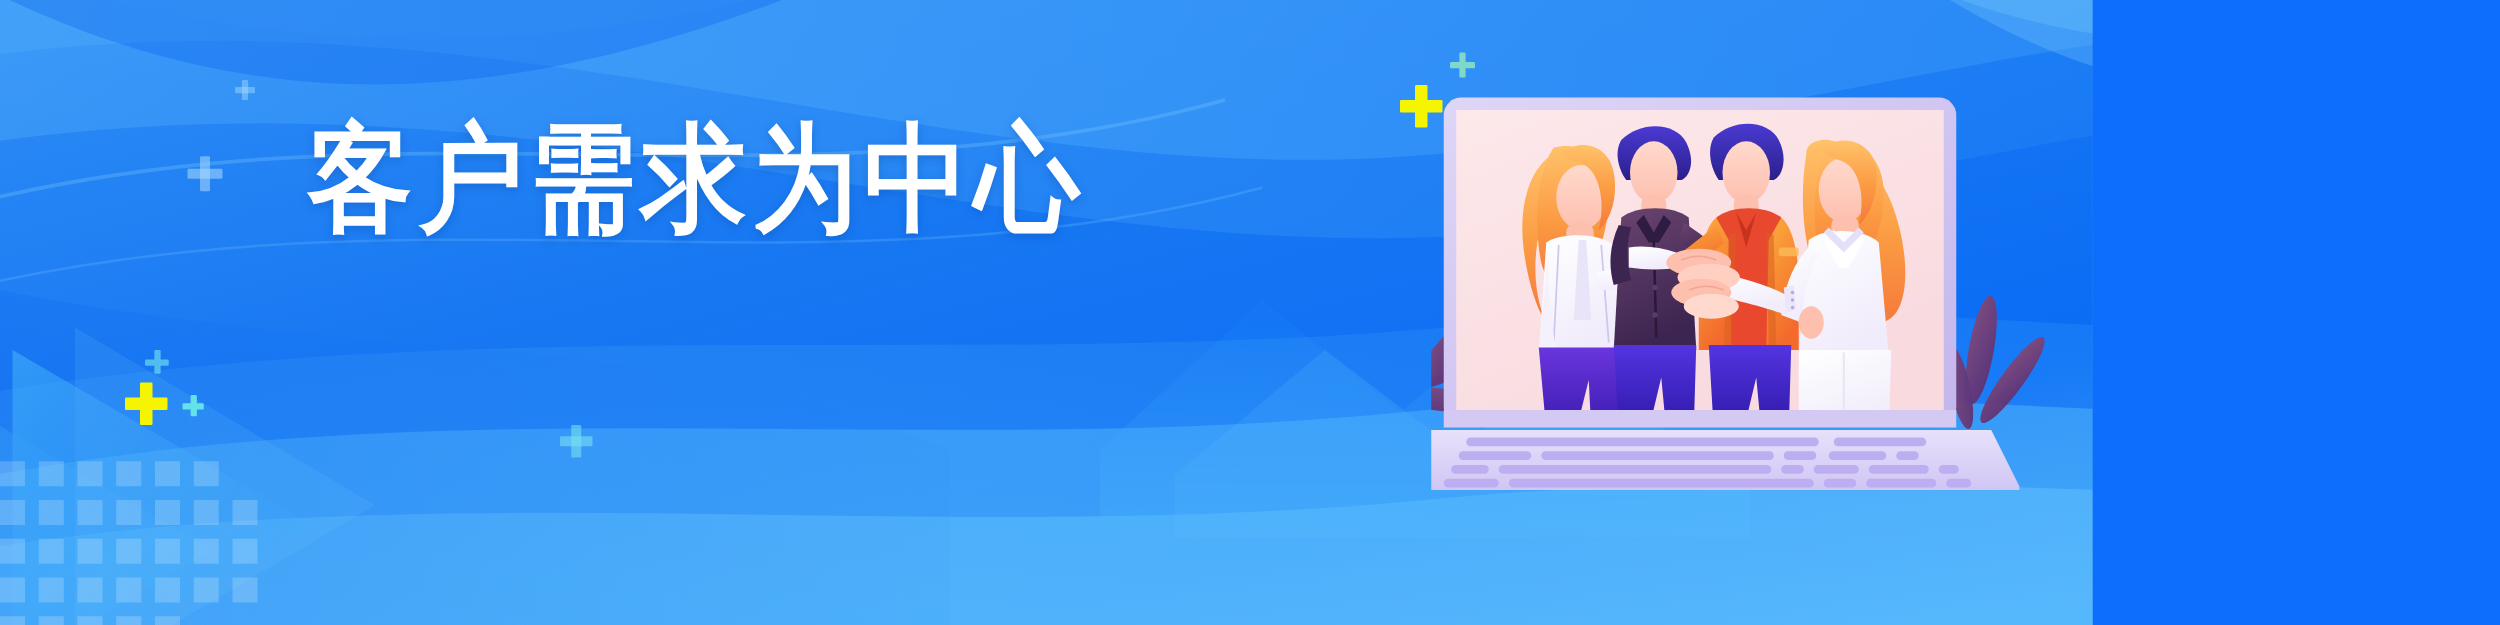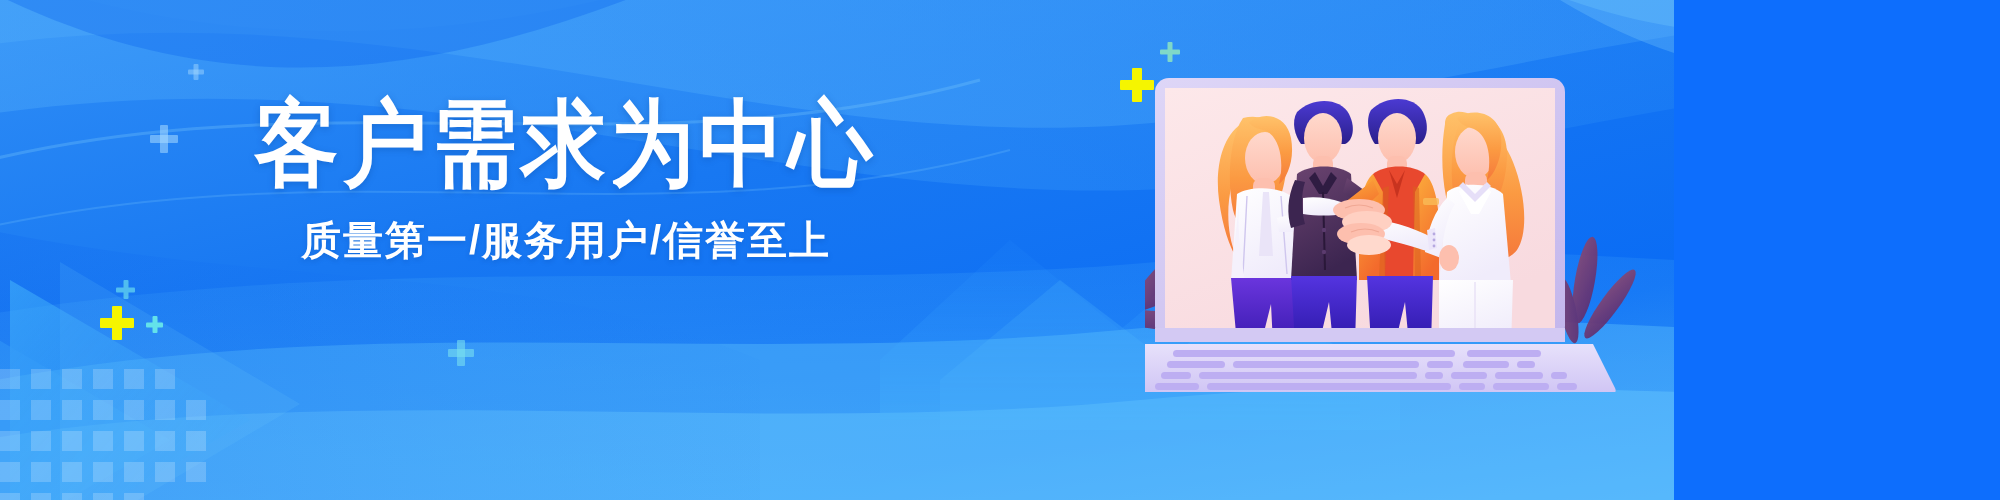--- a/index.html
+++ b/index.html
@@ -6,21 +6,20 @@
   html,body { background:#0d6efd; }
   body {
     font-family:"Liberation Sans","DejaVu Sans",sans-serif;
     width:2000px; height:500px; overflow:hidden;
   }
   .banner {
     position:relative;
     width:1674px; height:500px;
     overflow:hidden;
     background:linear-gradient(118deg,#2a8cf5 0%,#1878f2 28%,#0a6cf5 58%,#1a7ef5 80%,#2f91f7 100%);
-    text-align:center;
   }
   .layer { position:absolute; top:0; left:0; width:2000px; height:500px; }
   .svgfill { display:block; }
 
   
   .text-block {
     position:absolute;
     left:246px; top:96px;
     width:640px;
     z-index:40;
@@ -205,21 +204,20 @@
   <div class="plus" style="left:1160px; top:42px; width:20px; height:20px; --t:5px; color:#7fd8c8;"></div>
   <div class="plus" style="left:100px; top:306px; width:34px; height:34px; --t:10px; color:#f5f500;"></div>
   <div class="plus" style="left:146px; top:316px; width:17px; height:17px; --t:5px; color:#63e2ea;"></div>
   <div class="plus" style="left:116px; top:280px; width:19px; height:19px; --t:5px; color:#63d5f0; opacity:.75;"></div>
   <div class="plus" style="left:150px; top:125px; width:28px; height:28px; --t:8px; color:rgba(168,219,255,.55);"></div>
   <div class="plus" style="left:188px; top:64px; width:16px; height:16px; --t:5px; color:rgba(168,219,255,.45);"></div>
   <div class="plus" style="left:448px; top:340px; width:26px; height:26px; --t:8px; color:rgba(120,224,240,.6);"></div>
 
   <div class="text-block">
     <div class="headline">客户需求为中心</div>
-    <div class="subline">质量第一/服务用户/信誉至上</div>
   </div>
 
   <div class="illustration">
     <svg viewBox="0 0 530 340" preserveAspectRatio="xMidYMid meet">
       <defs>
         <linearGradient id="frameG" x1="0" y1="0" x2="1" y2="1">
           <stop offset="0%" stop-color="#ded6f7"></stop>
             <stop offset="100%" stop-color="#c3b6ec"></stop>
         </linearGradient>
         <linearGradient id="screenG" x1="0" y1="0" x2="0.6" y2="1">

